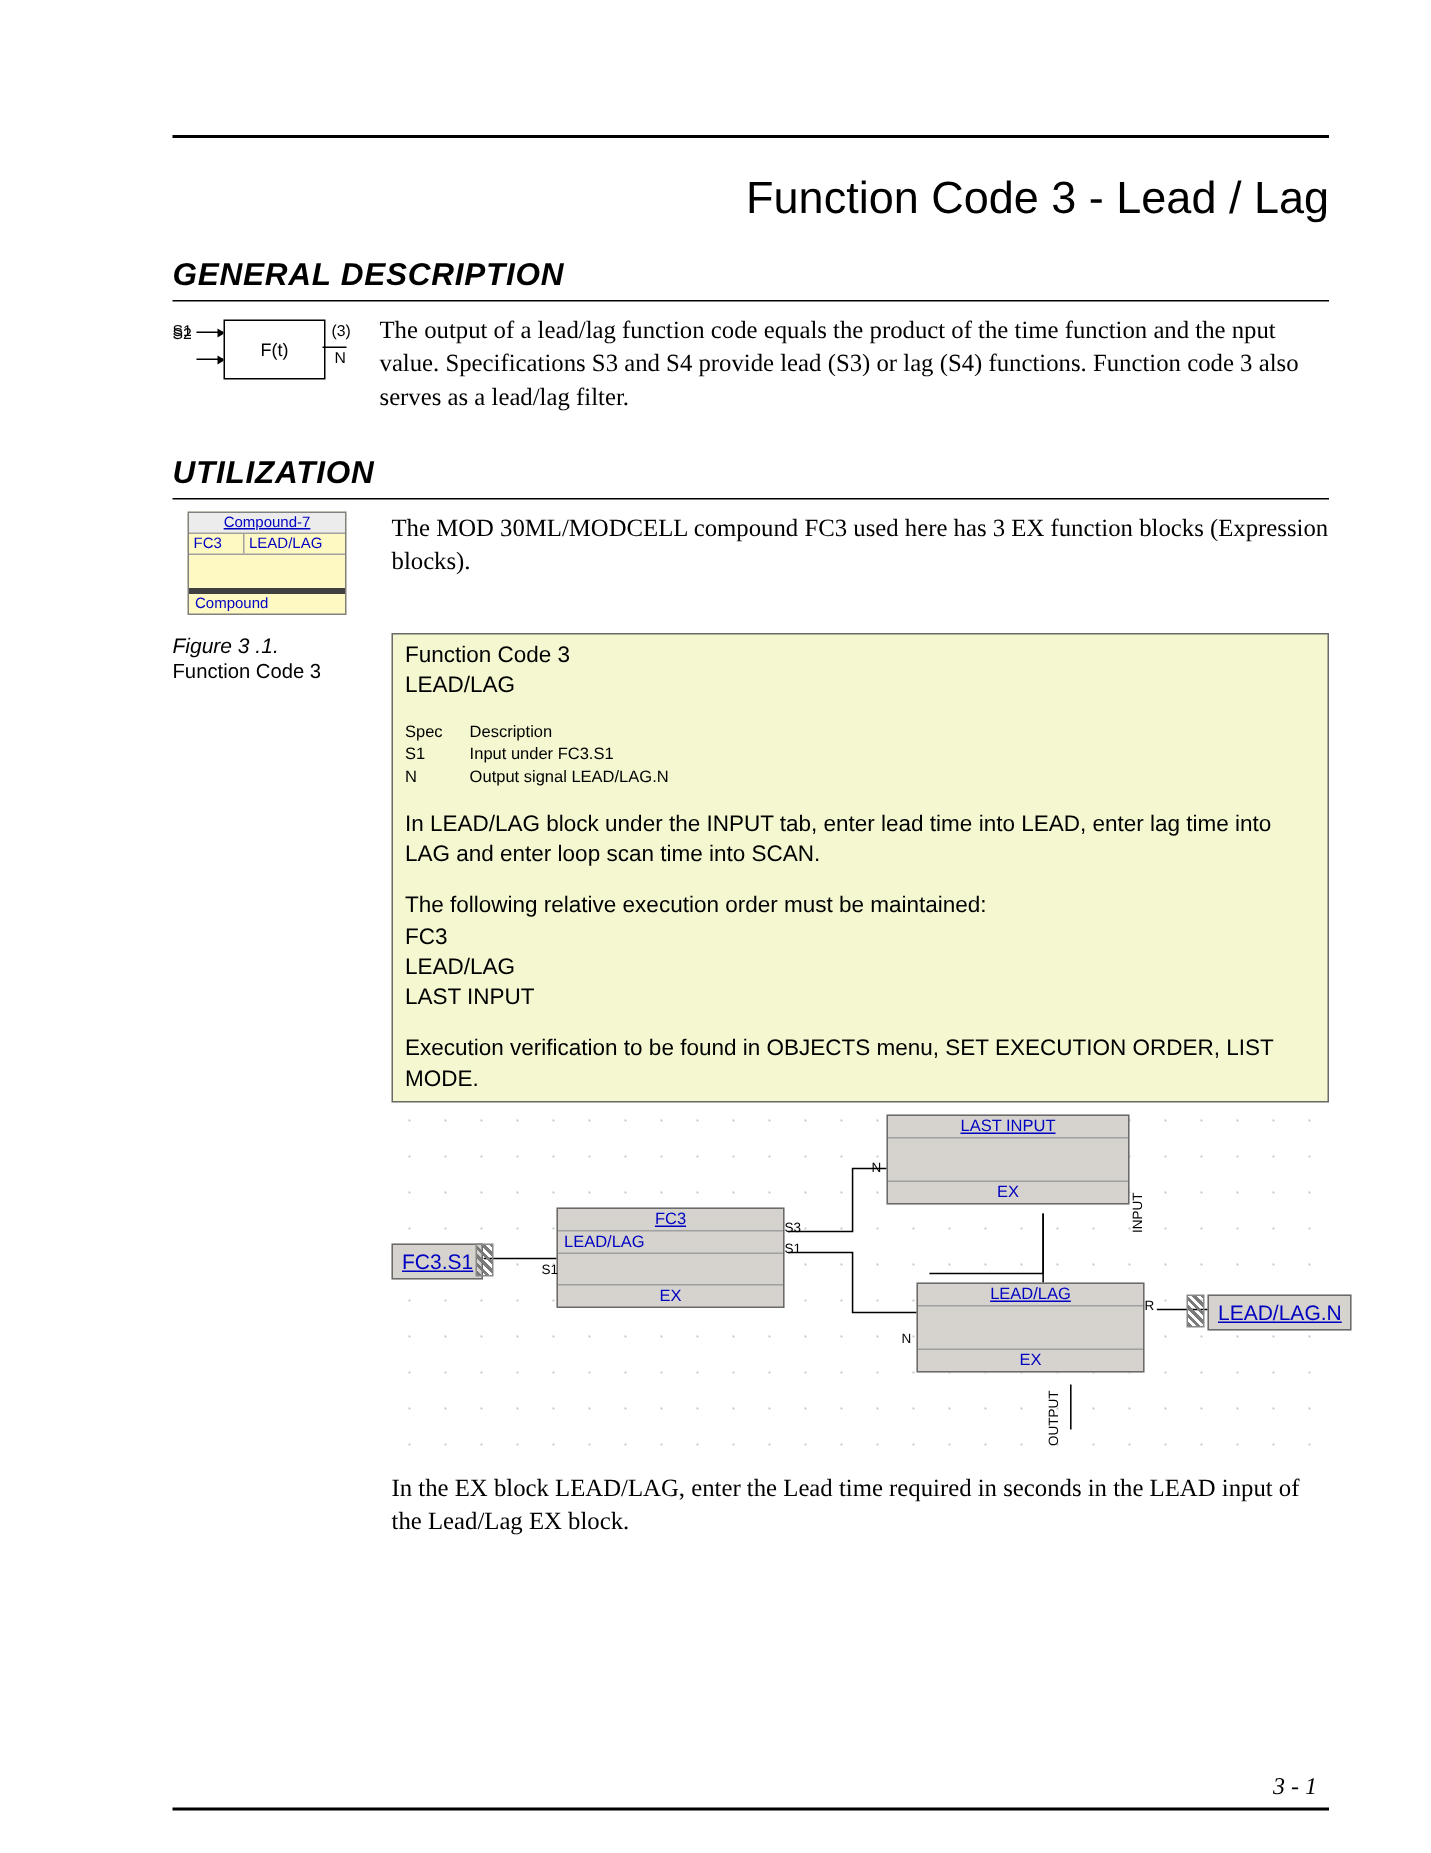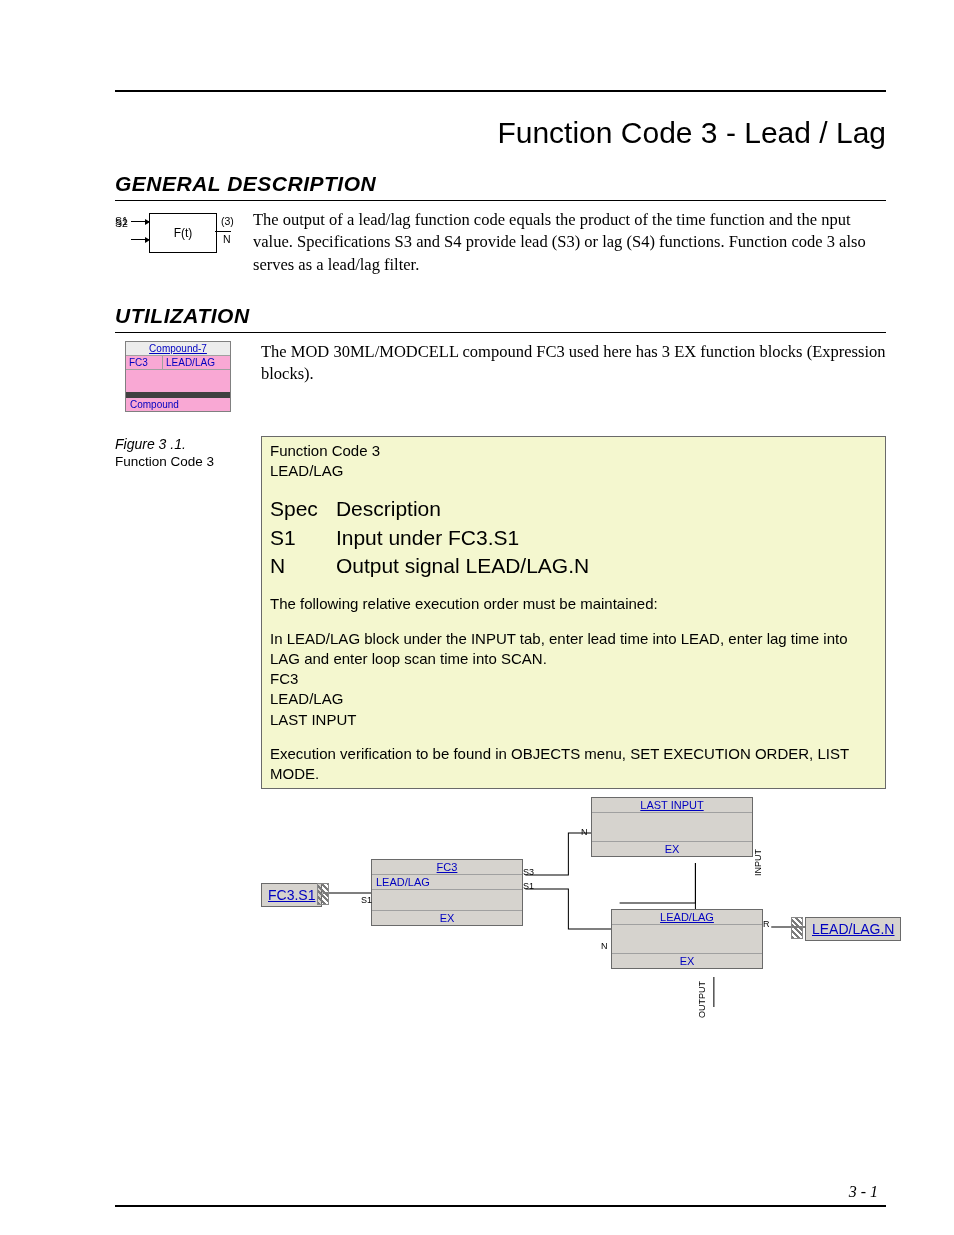--- a/index.html
+++ b/index.html
@@ -93,21 +93,21 @@
   .ft-box .arr1::after{content:""; position:absolute; right:-1px; top:-3.5px; border-left:5px solid #000; border-top:3.5px solid transparent; border-bottom:3.5px solid transparent;}
   .ft-box .line2 { position:absolute; left:16px; top:30px; width:18px; height:0; border-top:1.5px solid #000;}
   .ft-box .outl { position:absolute; left:100px; top:22px; width:16px; height:0; border-top:1.5px solid #000;}
   .ft-box .t3 { position:absolute; left:106px; top:6px; font-size:10.5px;}
   .ft-box .tn { position:absolute; left:108px; top:24px; font-size:10.5px;}
 
   
   .comp-box {
     width: 104px;
     border:1px solid #808080;
-    background:#f9a8d4;
+    background:#fef9c3;
     font-family: Arial, Helvetica, sans-serif;
     font-size:10.5px;
     color:#000;
     margin-left:10px;
   }
   .comp-box .hdr {
     color:#0000c0;
     padding:1px 4px;
     background:#ececec;
     text-align:center;
@@ -115,21 +115,21 @@
     font-size:10px;
   }
   .comp-box .row {
     display:flex;
     border-top:1px solid #a0a0a0;
     font-size:10px;
   }
   .comp-box .row .c1 { width:30px; padding:1px 3px; color:#0000c0; border-right:1px solid #a0a0a0;}
   .comp-box .row .c2 { flex:1; padding:1px 3px; color:#0000c0;}
   .comp-box .sp { height:22px; border-top:1px solid #a0a0a0;}
-  .comp-box .ftr { border-top:6px solid #404040; padding:1px 4px; color:#0000c0; font-size:10px;}
+  .comp-box .ftr { border-top:4px solid #404040; padding:1px 4px; color:#0000c0; font-size:10px;}
 
   
   .fig-label {
     font-family: Arial, Helvetica, sans-serif;
     font-style: italic;
     font-size: 14px;
     margin: 0 0 2px 0;
   }
   .fig-sub {
     font-family: Arial, Helvetica, sans-serif;
@@ -145,21 +145,21 @@
     font-size: 15px;
     line-height: 1.35;
     padding: 4px 8px 4px 8px;
     color:#000;
   }
   .note .hd { margin:0; }
   .note .para { margin: 14px 0 0 0;}
   .note table.spec {
     border-collapse: collapse;
     margin-top: 14px;
-    font-size: 21px;
+    font-size: 11px;
   }
   .note table.spec td { padding: 0 18px 0 0; vertical-align: top;}
 
   
   .diagram {
     position: relative;
     height: 246px;
     margin-top: 0;
     border-top: none;
     background:
@@ -259,21 +259,21 @@
         </div>
         <div class="sp"></div>
         <div class="ftr">Compound</div>
       </div>
     </div>
     <div class="right">
       <p class="body-text">The MOD 30ML/MODCELL compound FC3 used here has 3 EX function blocks (Expression blocks).</p>
     </div>
   </div>
 
-  <div class="content-area two-col" style="margin-top:24px;">
+  <div class="content-area two-col" style="margin-top:12px;">
     <div class="left" style="width:132px; flex:0 0 132px;">
       <p class="fig-label">Figure 3 .1.</p>
       <p class="fig-sub">Function Code 3</p>
     </div>
     <div class="right">
 
       <div class="note">
         <p class="hd">Function Code 3</p>
         <p class="hd">LEAD/LAG</p>
         <table class="spec">
@@ -285,22 +285,22 @@
           <tr>
             <td>S1</td>
             <td>Input under FC3.S1</td>
           </tr>
           <tr>
             <td>N</td>
             <td>Output signal LEAD/LAG.N</td>
           </tr>
         </tbody>
           </table>
+        <p class="para">In LEAD/LAG block under the INPUT tab, enter lead time into LEAD, enter lag time into LAG and enter loop scan time into SCAN.</p>
         <p class="para" style="margin-bottom:0;">The following relative execution order must be maintained:</p>
-        <p class="para">In LEAD/LAG block under the INPUT tab, enter lead time into LEAD, enter lag time into LAG and enter loop scan time into SCAN.</p>
         <p class="hd">FC3</p>
         <p class="hd">LEAD/LAG</p>
         <p class="hd">LAST INPUT</p>
         <p class="para">Execution verification to be found in OBJECTS menu, SET EXECUTION ORDER, LIST MODE.</p>
       </div>
 
       <div class="diagram">
 
         <svg class="wires" viewBox="0 0 610 246" preserveAspectRatio="none">
           <g stroke="#000" stroke-width="1" fill="none">
@@ -349,20 +349,21 @@
         </div>
         <span class="pin" style="left:340px; top:152px;">N</span>
         <span class="pin" style="left:502px; top:130px;">R</span>
         <span class="vtxt" style="left:436px; top:192px;">OUTPUT</span>
 
         <div class="hatch" style="left:530px; top:128px; height:20px;"></div>
         <div class="tag right" style="left:544px; top:128px;">LEAD/LAG.N</div>
 
       </div>
 
+      <p class="body-text">In the EX block LEAD/LAG, enter the Lead time required in seconds in the LEAD input of the Lead/Lag EX block.</p>
 
     </div>
   </div>
 
   <div class="pgnum">3 - 1</div>
   <hr class="rule bottom" style="position:absolute; left:60px; right:68px; bottom:28px;">
 
 </div>
 
 </body></html>

